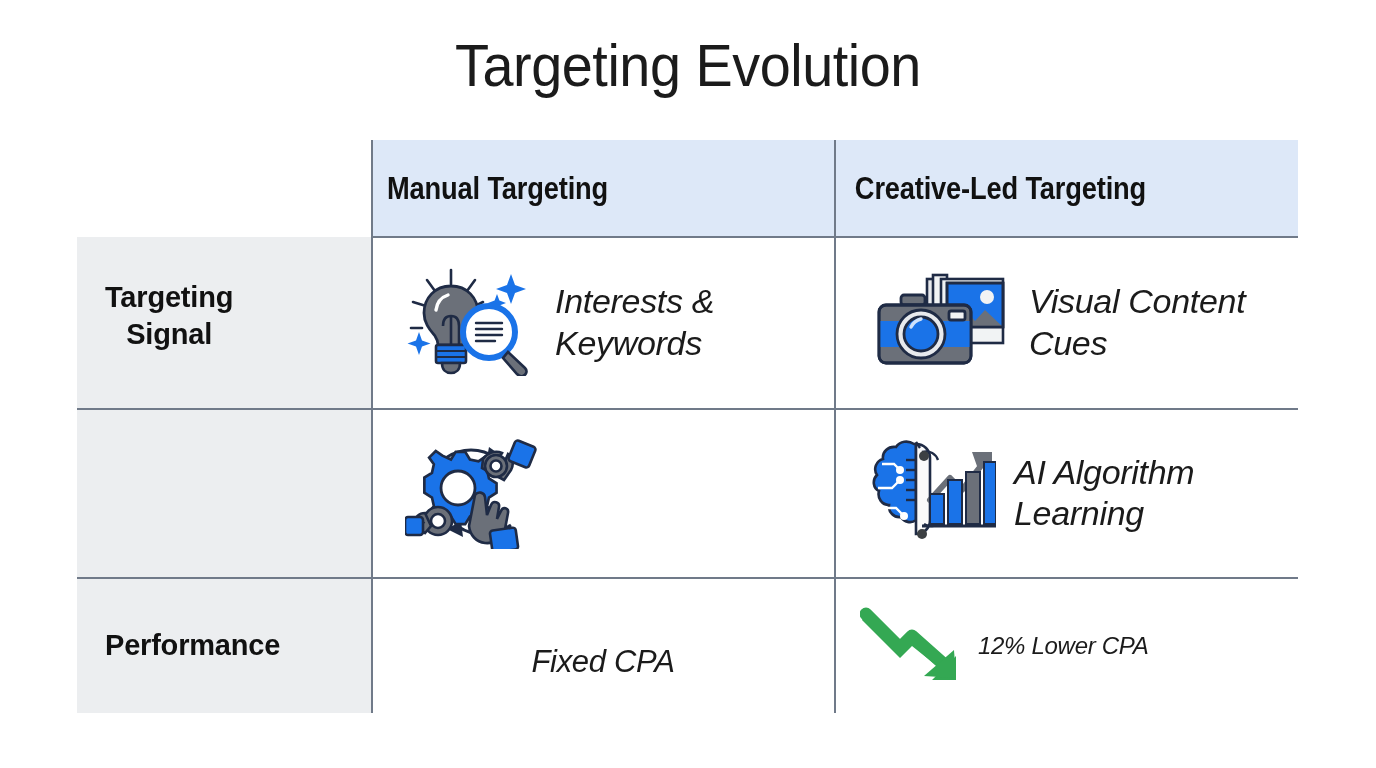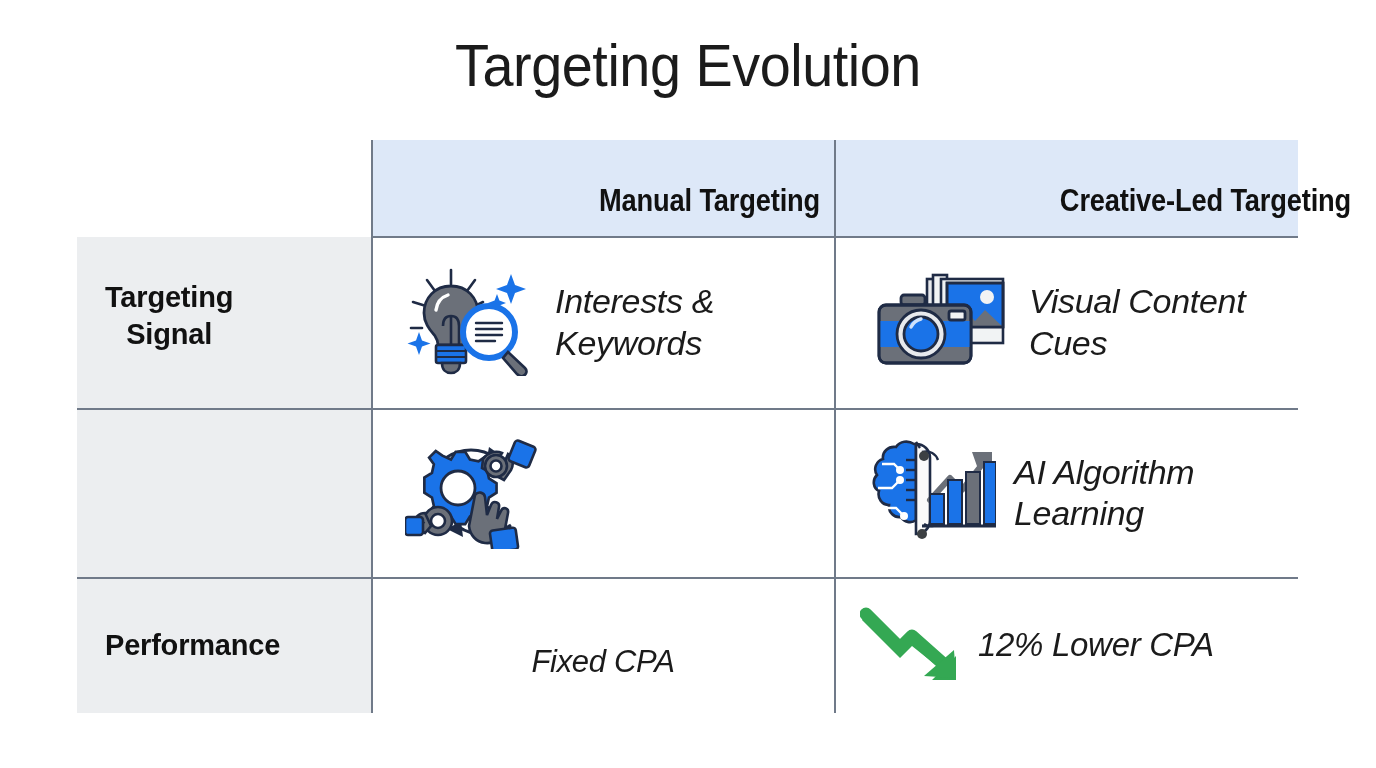--- a/index.html
+++ b/index.html
@@ -43,25 +43,24 @@
   .header-band{
     position:absolute;
     left:295px;top:0;
     width:926px;height:97px;
     background:#dde8f8;
   }
 
   .hcell{
     position:absolute;
     top:0;height:97px;
-    display:flex;align-items:center;justify-content:flex-end;
+    display:flex;align-items:center;justify-content:flex-start;
     font-size:31px;font-weight:700;color:#111;
     letter-spacing:-0.2px;
     transform-origin:center center;
-    margin-top:12px;
   }
   .hcell span{display:block;transform:scaleX(0.88);white-space:nowrap;}
   .hcell.c1{left:295px;width:463px;}
   .hcell.c2{left:758px;width:536px;}
 
   
   .vline{position:absolute;width:2px;background:#707a89;}
   .hline{position:absolute;height:2px;background:#707a89;}
 
   .vline.v1{left:294px;top:0;height:573px;}
@@ -96,21 +95,21 @@
   .cell.c1r1{left:310px;top:97px;width:447px;height:171px;padding-left:18px;}
   .cell.c2r1{left:788px;top:97px;width:448px;height:171px;padding-left:10px;}
   .cell.c1r2{left:310px;top:269px;width:447px;height:168px;padding-left:18px;}
   .cell.c2r2{left:773px;top:269px;width:448px;height:168px;padding-left:10px;}
   .cell.c1r3{left:295px;top:438px;width:462px;height:135px;justify-content:center;padding:0;}
   .cell.c2r3{left:773px;top:438px;width:448px;height:135px;padding-left:10px;gap:14px;}
 
   .icon{flex:0 0 auto;display:block;}
 
   
-  .cell.c2r3 .ctext{font-size:33px;}
+  .cell.c2r3 .ctext{font-size:24px;}
   .cell.c1r3 .ctext{font-size:31px;margin-top:32px;}
 </style>
 </head>
 <body>
 
 <div class="slide">
 
   <div class="title">Targeting Evolution</div>
 
   <div class="table">

